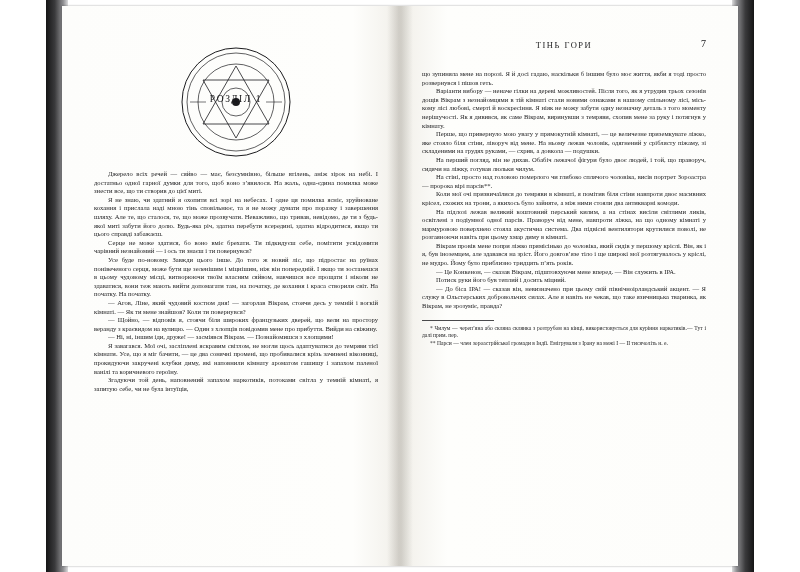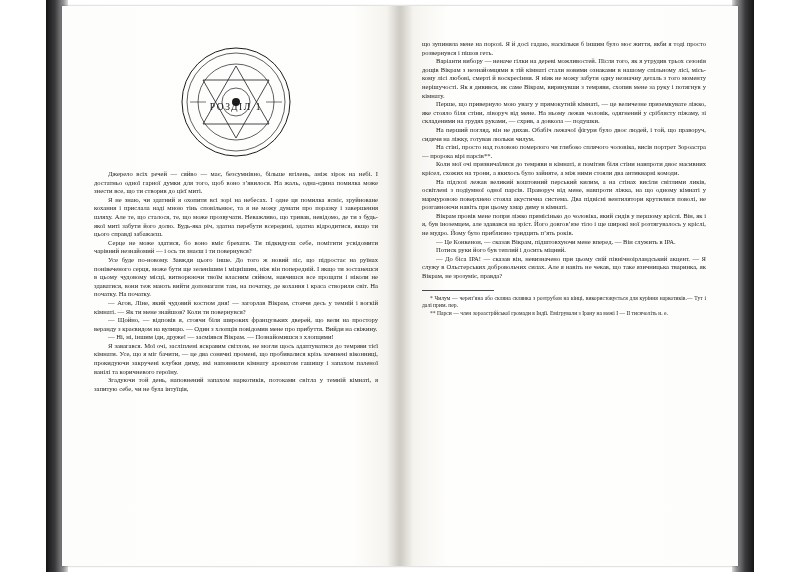--- a/index.html
+++ b/index.html
@@ -80,21 +80,21 @@
   .emblem {
     position: relative;
     width: 112px;
     height: 112px;
   }
   .emblem svg { display: block; }
   .chapter-label {
     position: absolute;
     left: 0;
     right: 0;
-    top: 56px;
+    top: 48px;
     text-align: center;
     font-size: 9.5px;
     letter-spacing: 1.6px;
     font-family: "Liberation Serif", serif;
     color: #17171a;
   }
   
   .running-head {
     display: flex;
     align-items: baseline;
@@ -175,20 +175,24 @@
         <p>Усе буде по-новому. Завжди цього інше. До того ж новий ліс, що підростає на руїнах понівеченого серця, може бути ще зеленішим і міцнішим, ніж він попередній. І якщо ти зостанешся в цьому чудовому місці, витворюючи твоїм власним сяйвом, навчишся все прощати і ніколи не здаватися, вони теж мають вийти допомагати там, на початку, де кохання і краса створили світ. На початку. На початку.</p>
         <p>— Агов, Ліне, який чудовий костюм дня! — загорлав Вікрам, стоячи десь у темній і вогкій кімнаті. — Як ти мене знайшов? Коли ти повернувся?</p>
         <p>— Щойно, — відповів я, стоячи біля широких французьких дверей, що вели на простору веранду з краєвидом на вулицю. — Один з хлопців повідомив мене про прибуття. Вийди на свіжину.</p>
         <p>— Ні, ні, іншим іди, друже! — засміявся Вікрам. — Познайомишся з хлопцями!</p>
         <p>Я завагався. Мої очі, засліплені яскравим світлом, не могли щось адаптуватися до темряви тієї кімнати. Усе, що я міг бачити, — це два сонячні промені, що пробивалися крізь зачинені віконниці, прокидуючи закручені клубки диму, які наповнили кімнату ароматом гашишу і запахом паленої ванілі та коричневого героїну.</p>
         <p>Згадуючи той день, наповнений запахом наркотиків, потоками світла у темній кімнаті, я запитую себе, чи не була інтуїція,</p>
       </div>
     </div>
 
     <div class="page page-right">
+      <div class="running-head">
+        <span class="running-title">ТІНЬ ГОРИ</span>
+        <span class="folio">7</span>
+      </div>
 
       <div class="body-text">
         <p class="noindent">що зупиняла мене на порозі. Я й досі гадаю, наскільки б іншим було моє життя, якби я тоді просто розвернувся і пішов геть.</p>
         <p>Варіанти вибору — неначе гілки на дереві можливостей. Після того, як я утрудив трьох сезонів дощів Вікрам з незнайомцями в тій кімнаті стали новими ознаками в нашому спільному лісі, місь-кому лісі любові, смерті й воскресіння. Я ніяк не можу забути одну незначну деталь з того моменту нерішучості. Як я дивився, як саме Вікрам, виринувши з темряви, схопив мене за руку і потягнув у кімнату.</p>
         <p>Перше, що привернуло мою увагу у прямокутній кімнаті, — це величезне приземкувате ліжко, яке стояло біля стіни, ліворуч від мене. На ньому лежав чоловік, одягнений у сріблясту піжаму, зі складеними на грудях руками, — схрив, а довкола — подушки.</p>
         <p>На перший погляд, він не дихав. Обабіч лежачої фігури було двоє людей, і той, що праворуч, сидячи на ліжку, готував люльки чилум.</p>
         <p>На стіні, просто над головою померлого чи глибоко сплячого чоловіка, висів портрет Зороастра — пророка вірі парсів**.</p>
         <p>Коли мої очі призвичаїлися до темряви в кімнаті, я помітив біля стіни навпроти двоє масивних крісел, схожих на трони, а якихось було зайняте, а між ними стояли два антикварні комоди.</p>
         <p>На підлозі лежав великий коштовний перський килим, а на стінах висіли світлими ликів, освітлені з подіумної одної парсів. Праворуч від мене, навпроти ліжка, на що одному кімнаті у мармуровою поверхнею стояла акустична система. Два підвісні вентилятори крутилися поволі, не розгаяноючи навіть при цьому хмар диму в кімнаті.</p>
         <p>Вікрам провів мене попри ліжко прямісінько до чоловіка, який сидів у першому кріслі. Він, як і я, був іноземцем, але здавався на зріст. Його довгов’язе тіло і ще широкі мої розтягувалось у кріслі, не мудро. Йому було приблизно тридцять п’ять років.</p>

